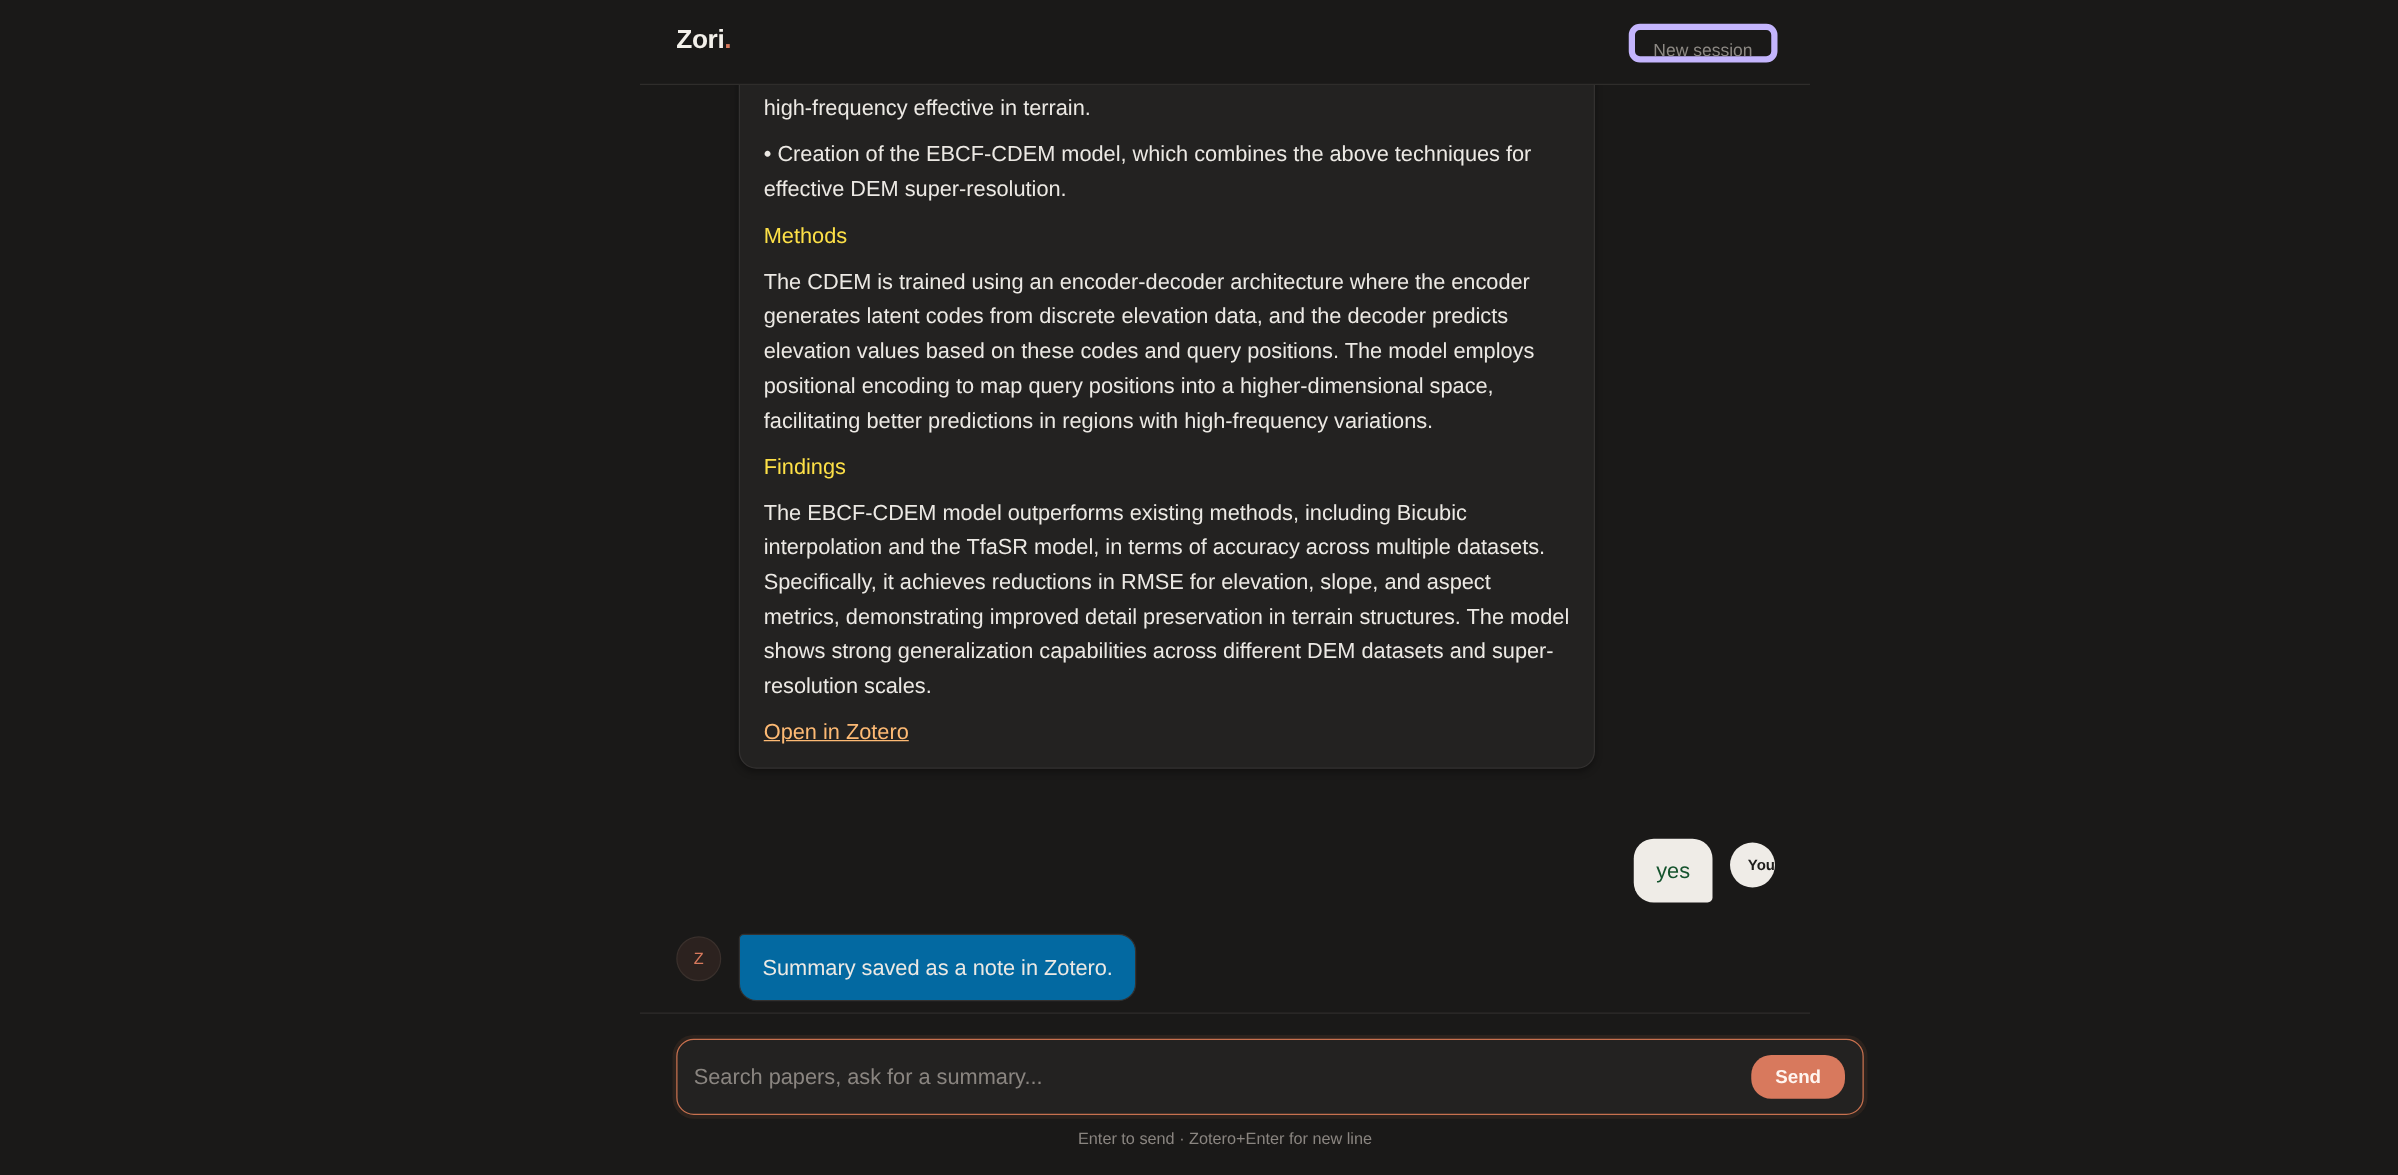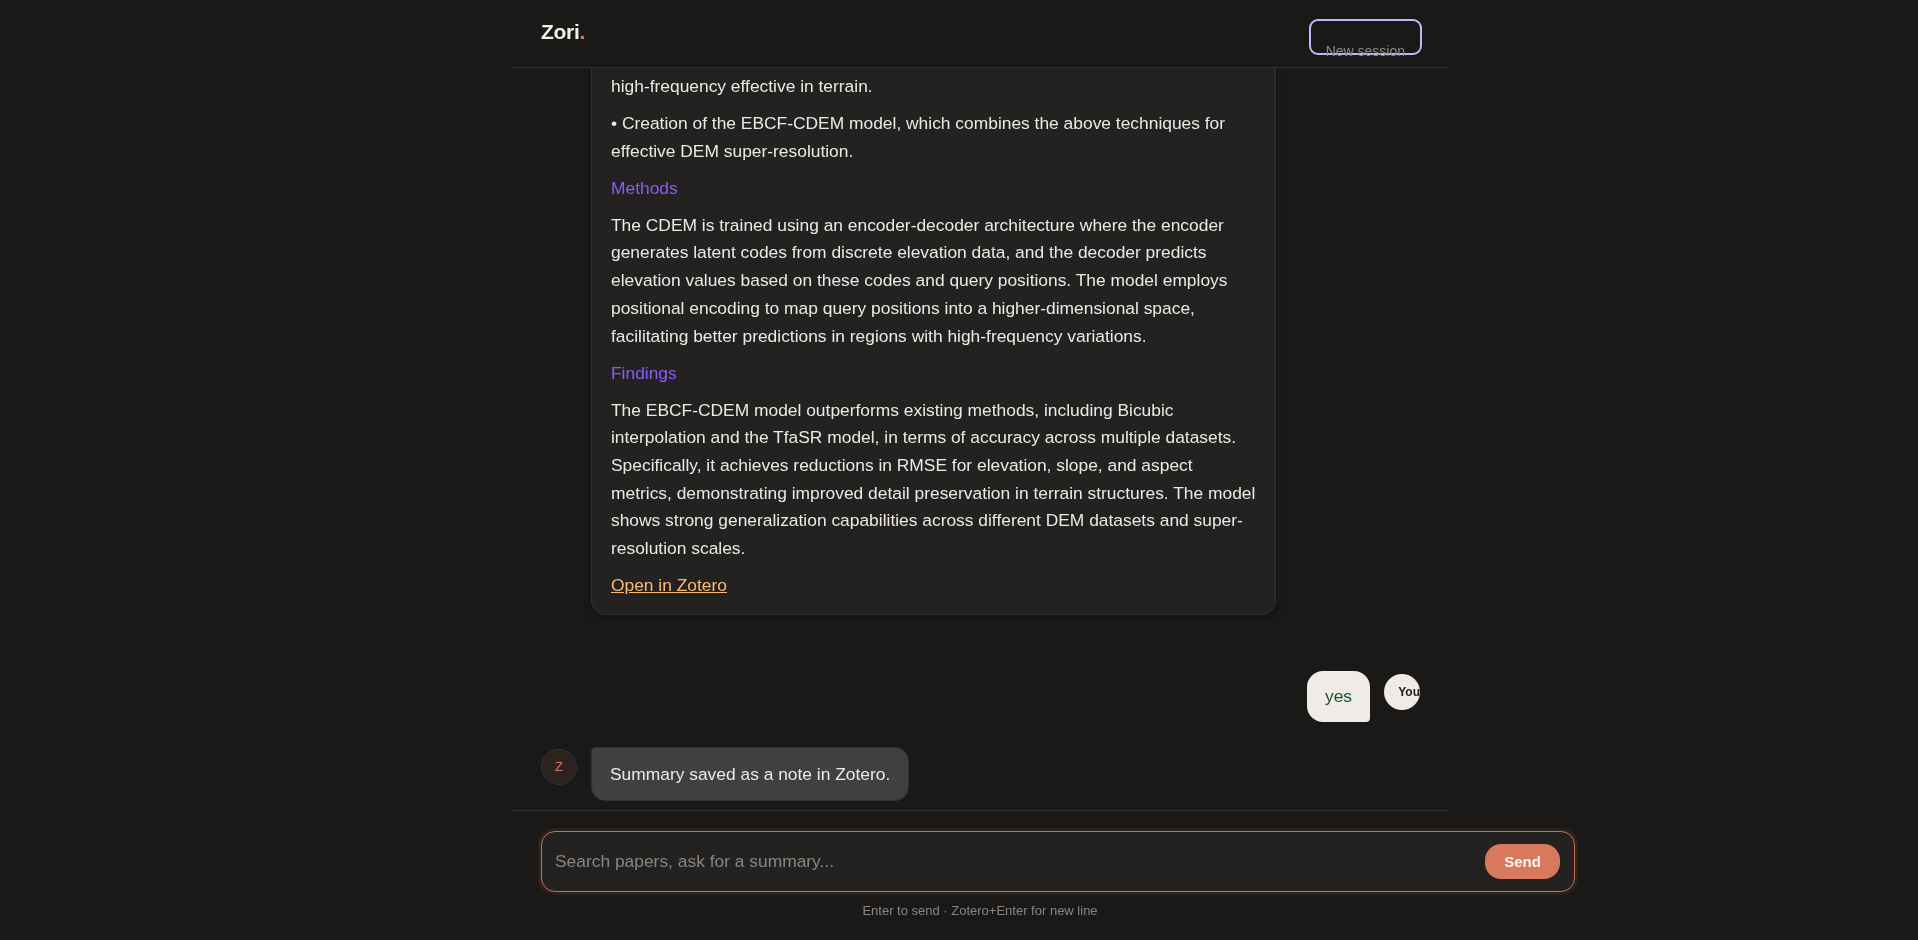--- a/index.html
+++ b/index.html
@@ -18,41 +18,41 @@
     background: #1a1918;
     z-index: 5;
   }
   .logo {
     position: absolute; left: 29px; top: 20px;
     font-size: 21px; font-weight: 700; color: #f3f0ea; letter-spacing: -0.3px;
   }
   .logo .dot { color: #d8795d; }
   .new-session {
     position: absolute; right: 26px; top: 19px;
-    height: 31px; padding: 16px 15px;
-    border: 2px solid #c4b5fd; border-radius: 9px;
+    height: 31px; padding: 2px 15px;
+    border: 5px solid #c4b5fd; border-radius: 9px;
     background: transparent; color: #8d8984;
     font-family: "Liberation Sans", sans-serif; font-size: 14px;
     line-height: 29px; cursor: pointer;
   }
   .chat {
     position: absolute; left: 0; top: 68px; width: 936px; height: 742px; overflow: hidden;
   }
   .assistant-card {
     position: absolute; left: 79px; top: -20px; width: 685px;
     background: #232221;
     border: 1px solid #333130;
     border-radius: 14px;
     padding: 24px 19px 14px 19px;
     box-shadow: 0 2px 6px rgba(0,0,0,0.35);
   }
   .assistant-card p {
     font-size: 17.4px; line-height: 27.7px; color: #ece9e4; margin-bottom: 9.3px;
   }
-  .assistant-card .heading { color: #8b5cf6; }
+  .assistant-card .heading { color: #fde047; }
   .assistant-card .link {
     color: #fdba74; font-size: 17.4px; line-height: 27.7px; cursor: pointer; display: inline-block; text-decoration: underline;
   }
   .user-row {
     position: absolute; right: 28px; top: 603px; display: flex; align-items: flex-start; gap: 14px;
   }
   .user-bubble {
     background: #efece7; color: #14532d;
     font-size: 17.4px; height: 51px; padding: 0 18px; line-height: 51px;
     border-radius: 16px 16px 4px 16px;
@@ -64,30 +64,30 @@
   }
   .bot-row {
     position: absolute; left: 29px; top: 679px; display: flex; align-items: flex-start; gap: 14px;
   }
   .bot-avatar {
     width: 36px; height: 36px; border-radius: 50%;
     background: #2c221f; border: 1px solid #3a302c;
     color: #d8795d; font-size: 13px; line-height: 34px; text-align: center; margin-top: 2px;
   }
   .bot-bubble {
-    background: #404040; border: 1px solid #333130;
+    background: #0369a1; border: 1px solid #333130;
     border-radius: 4px 14px 14px 14px;
     font-size: 17.4px; height: 54px; line-height: 52px; padding: 0 18px; color: #ece9e4;
   }
   .footer {
     position: absolute; left: 0; top: 810px; width: 936px; height: 130px;
     border-top: 1px solid #2f2d2b;
   }
   .composer {
-    position: absolute; left: 29px; top: 20px; width: 1034px; height: 61px;
+    position: absolute; left: 29px; top: 20px; width: 950px; height: 61px;
     background: #232221;
     border: 1.5px solid #c8714f; border-radius: 14px;
     box-shadow: 0 0 0 3px rgba(200,113,79,0.10);
     padding-left: 36px;
   }
   .composer-input {
     position: absolute; left: 13px; top: 0; width: 760px; height: 58px;
     background: transparent; border: none; outline: none;
     color: #ece9e4; font-family: "Liberation Sans", sans-serif; font-size: 17.4px;
     caret-color: #f0ede8;

